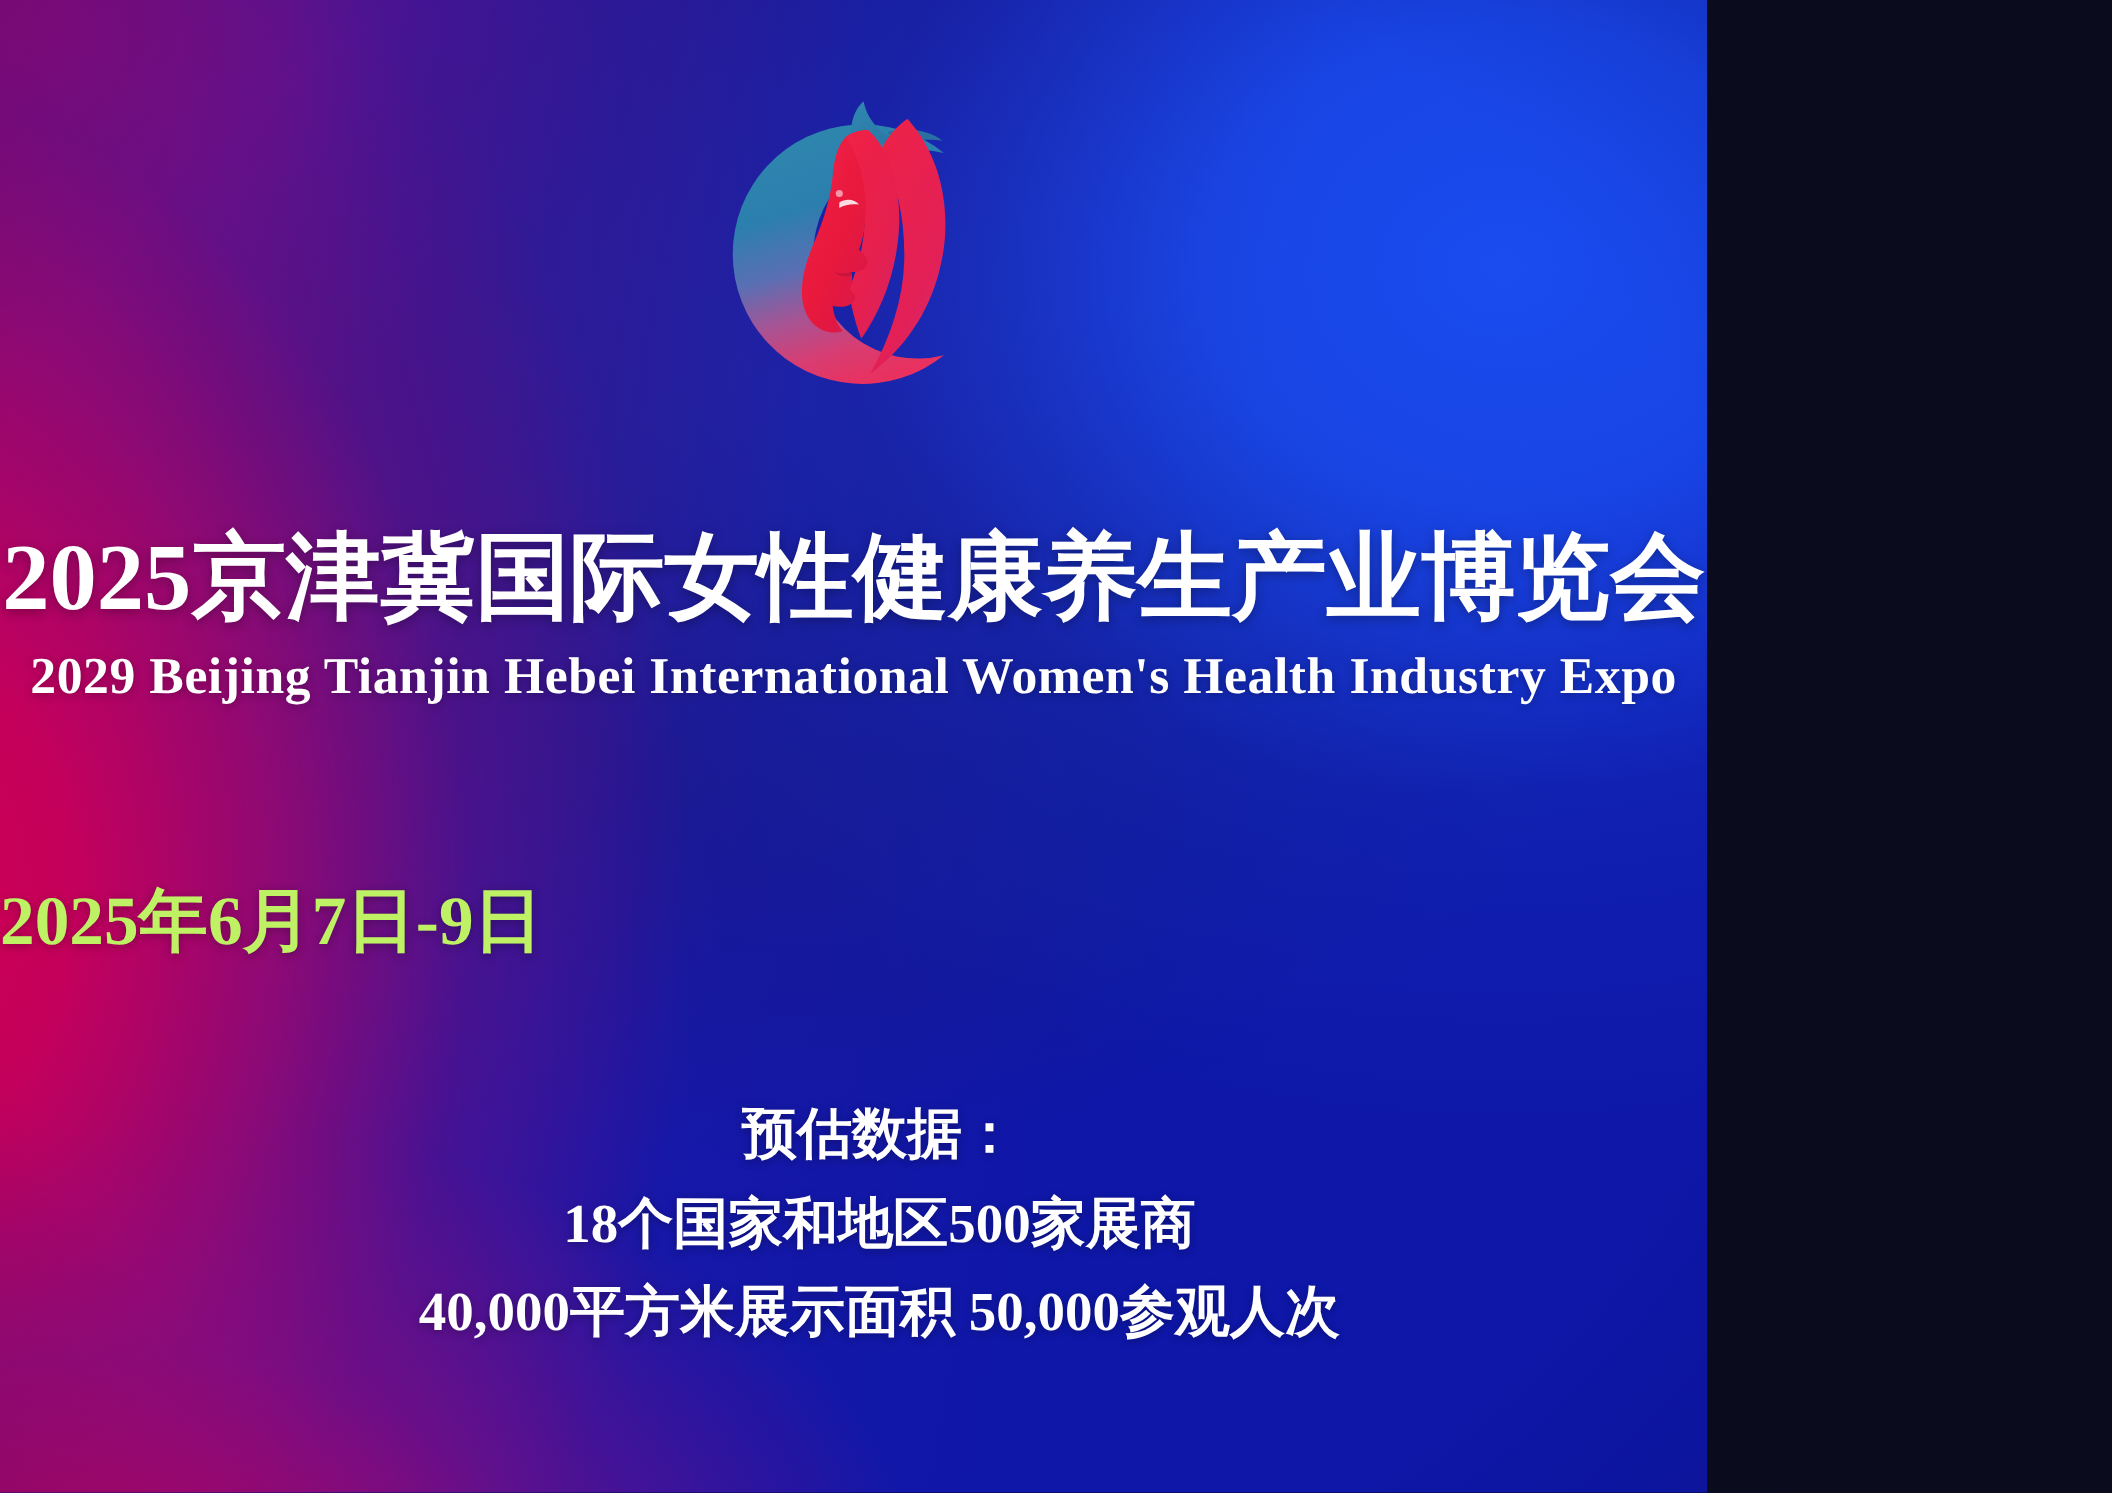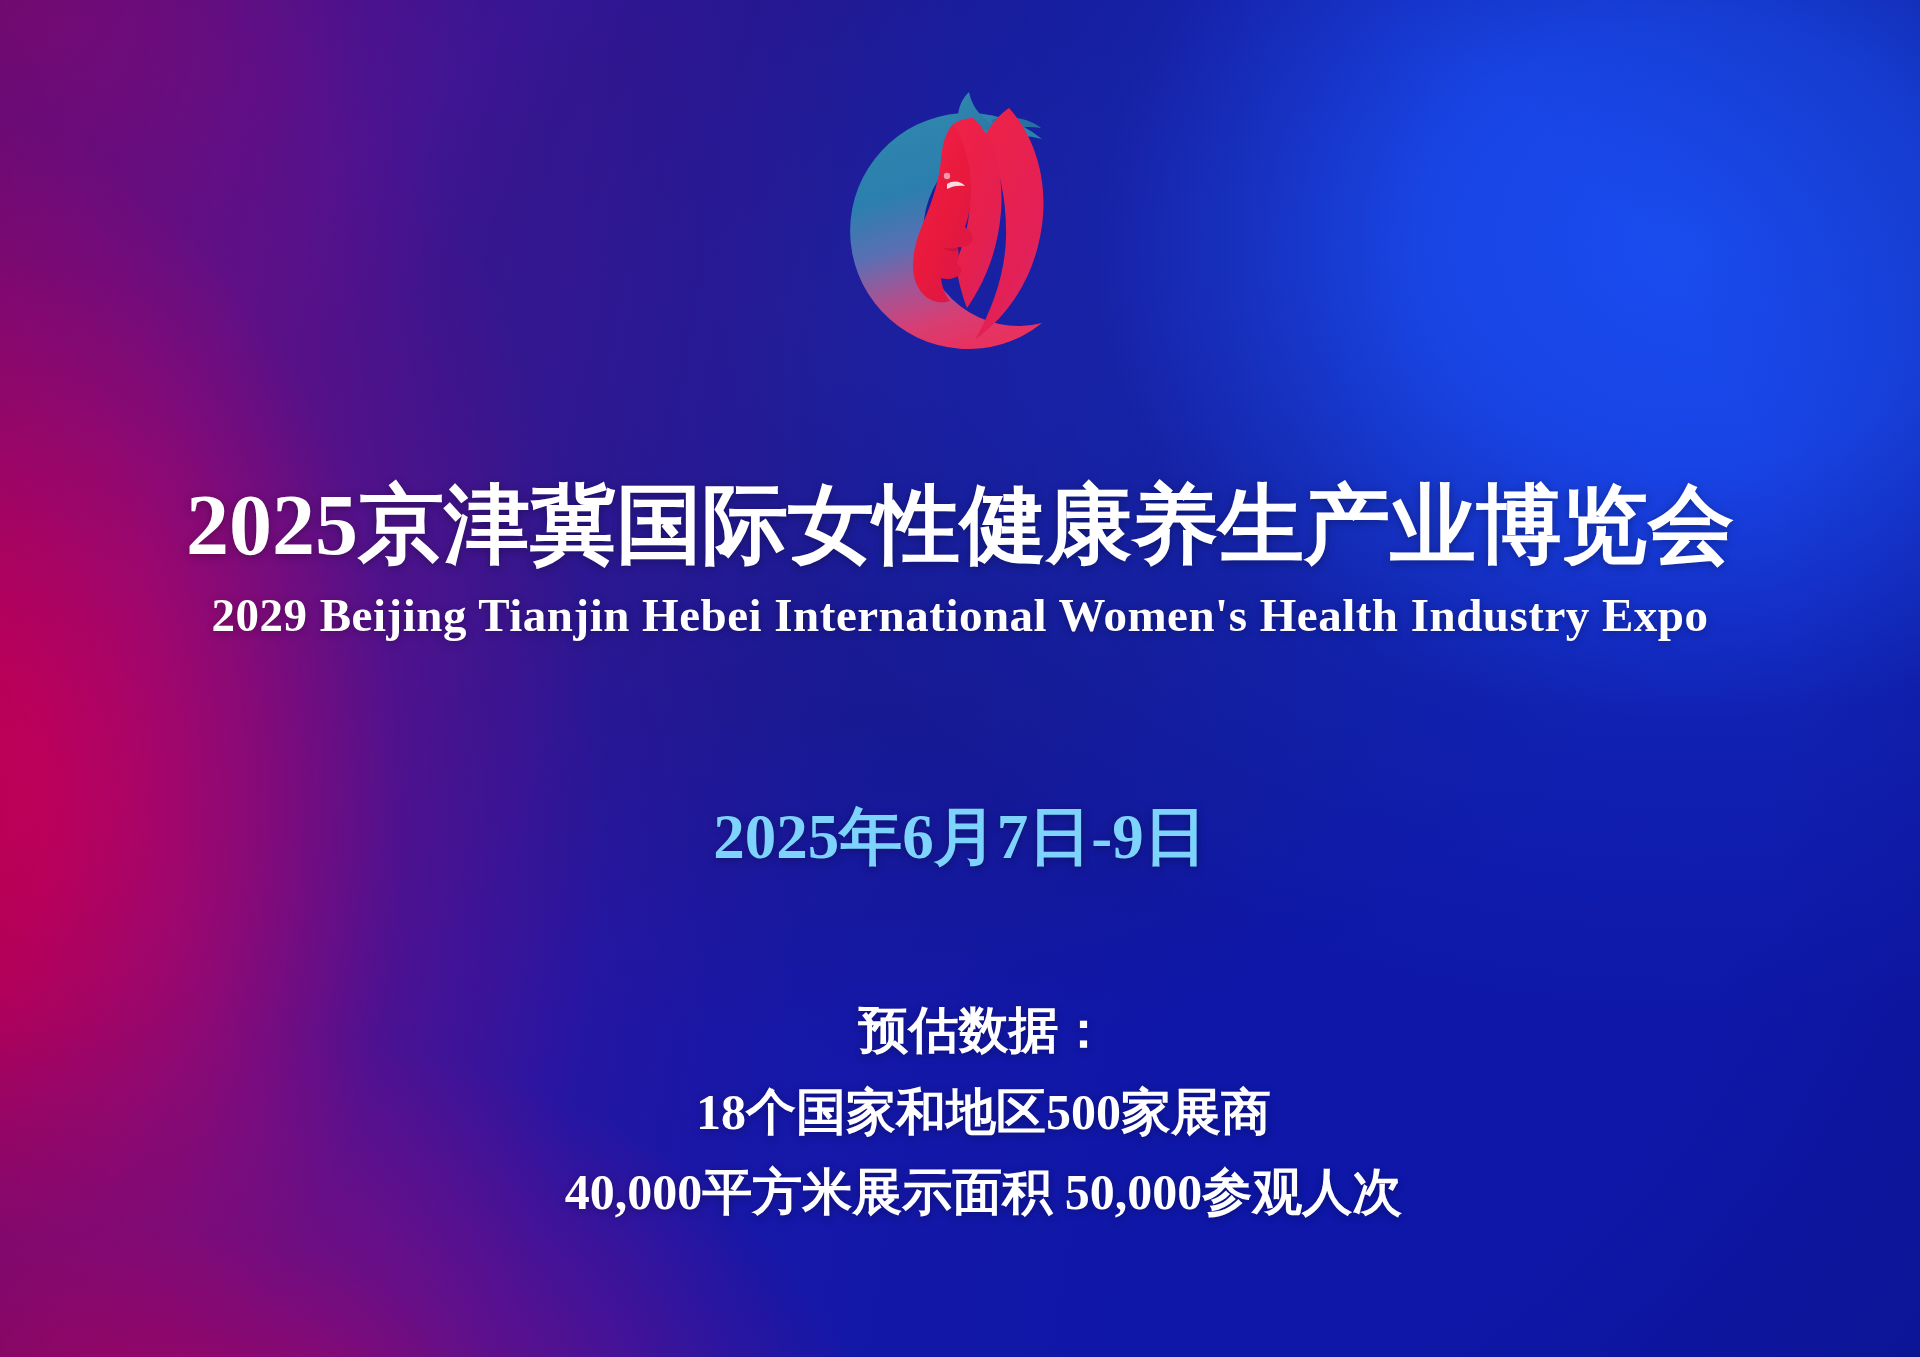--- a/index.html
+++ b/index.html
@@ -7,21 +7,21 @@
     margin: 0;
     padding: 0;
     background: #0b0b1e;
   }
   body {
     font-family: "Liberation Serif", "DejaVu Serif", serif;
   }
 
   #poster {
     position: relative;
-    width: 1920px;
+    width: 1552px;
     height: 1357px;
     overflow: hidden;
     
     background-color: #0e17a8;
   }
 
   
   .bg-layer {
     position: absolute;
     inset: 0;
@@ -116,24 +116,24 @@
     text-shadow: 0 2px 8px rgba(0,0,0,0.28);
   }
 
   
   .meta-row {
     position: absolute;
     left: 0;
     right: 0;
     top: 806px;
     display: flex;
-    justify-content: center;
+    justify-content: space-between;
     align-items: baseline;
     gap: 128px;
-    color: #7dd3fc;
+    color: #bef264;
     font-family: "Liberation Serif", "DejaVu Serif", serif;
     font-weight: bold;
     font-size: 63px;
     line-height: 1;
     white-space: nowrap;
     text-shadow: 0 2px 9px rgba(0,0,0,0.30);
   }
 
   
   .stats {

